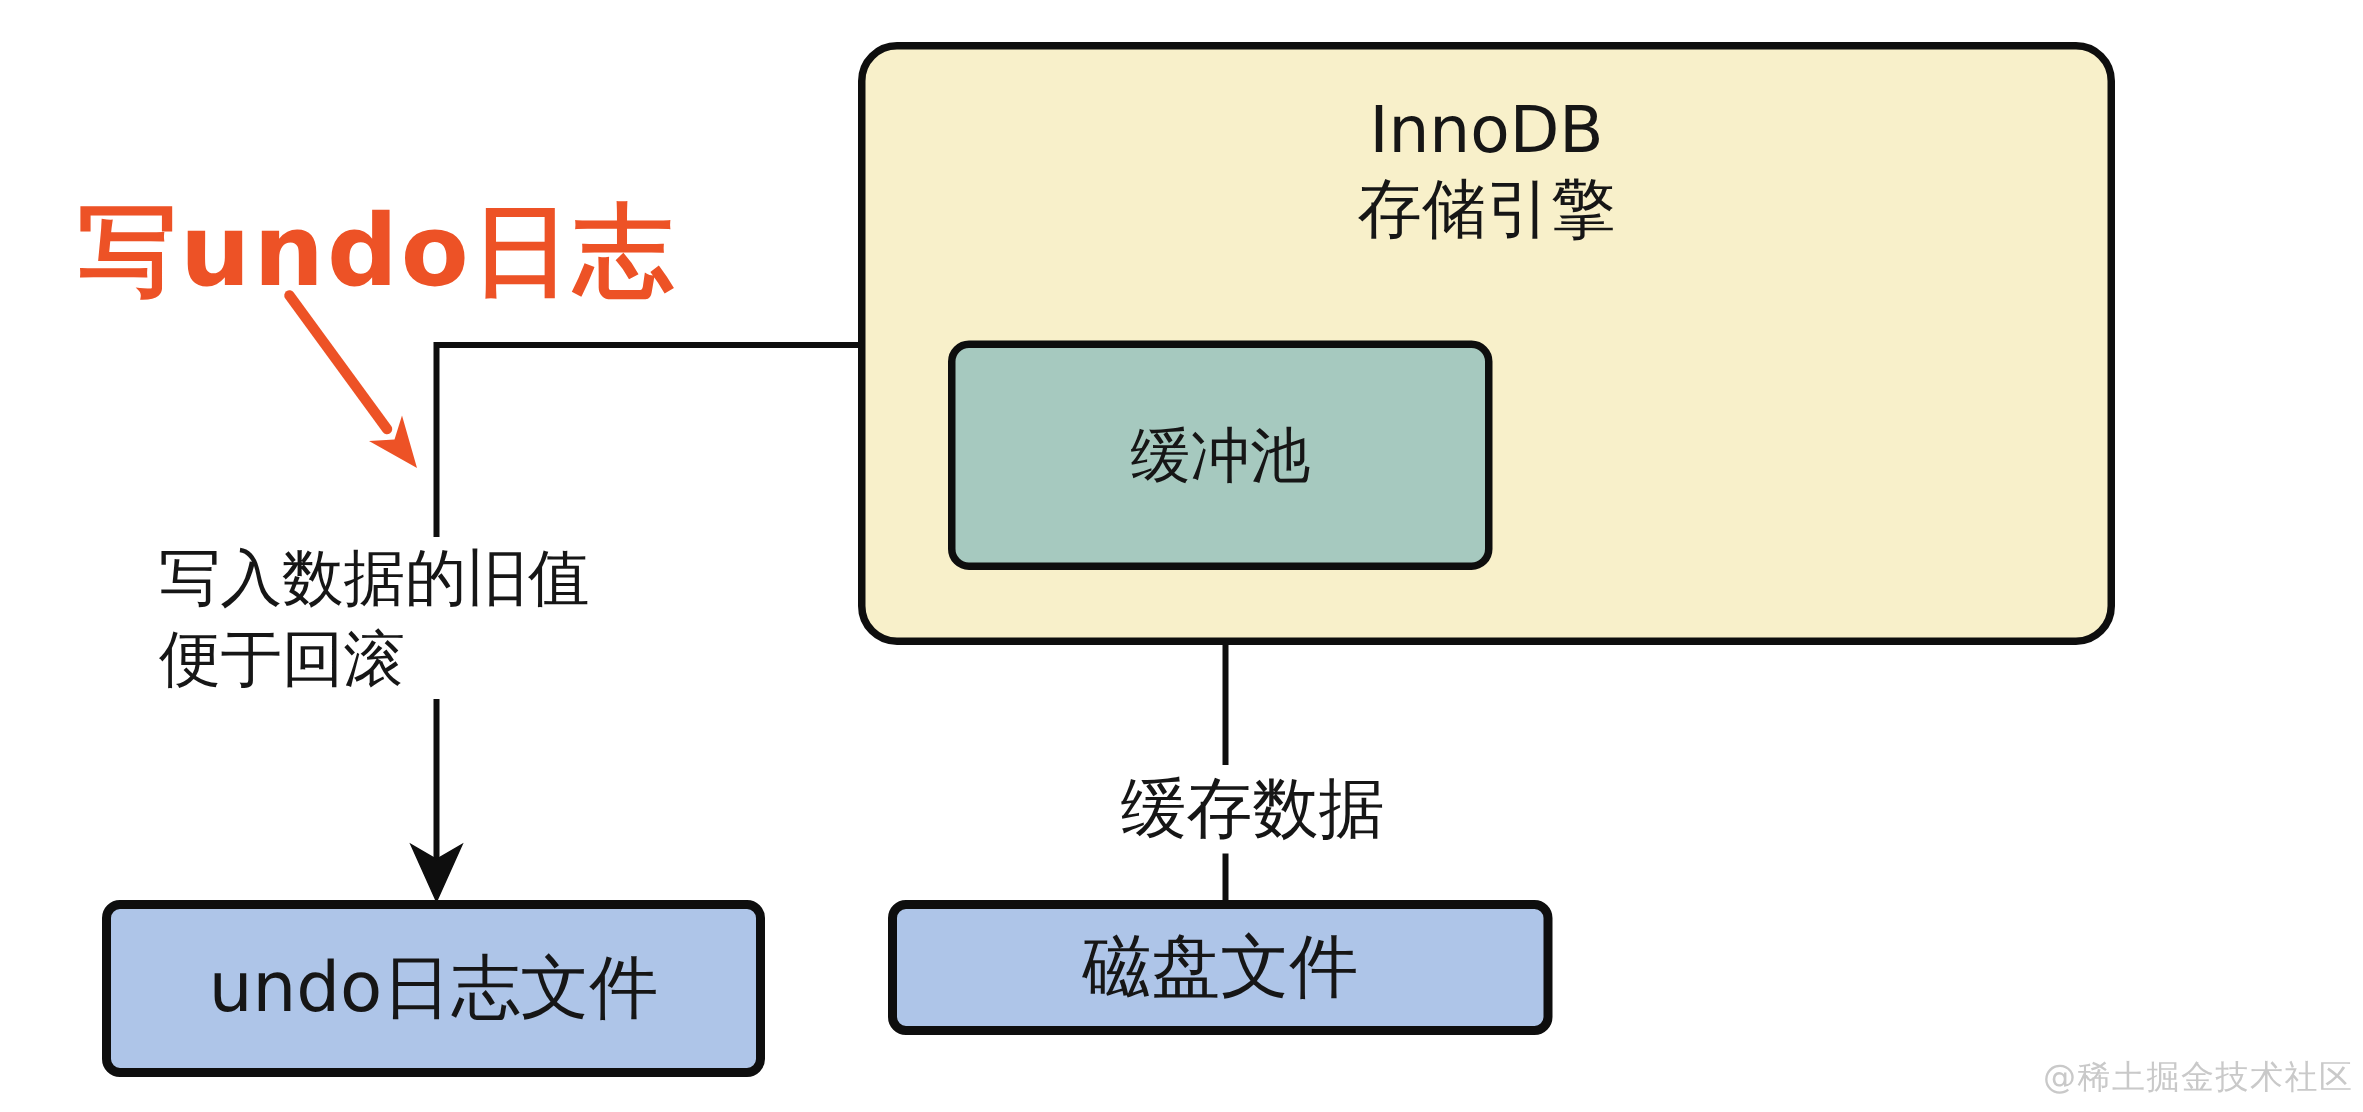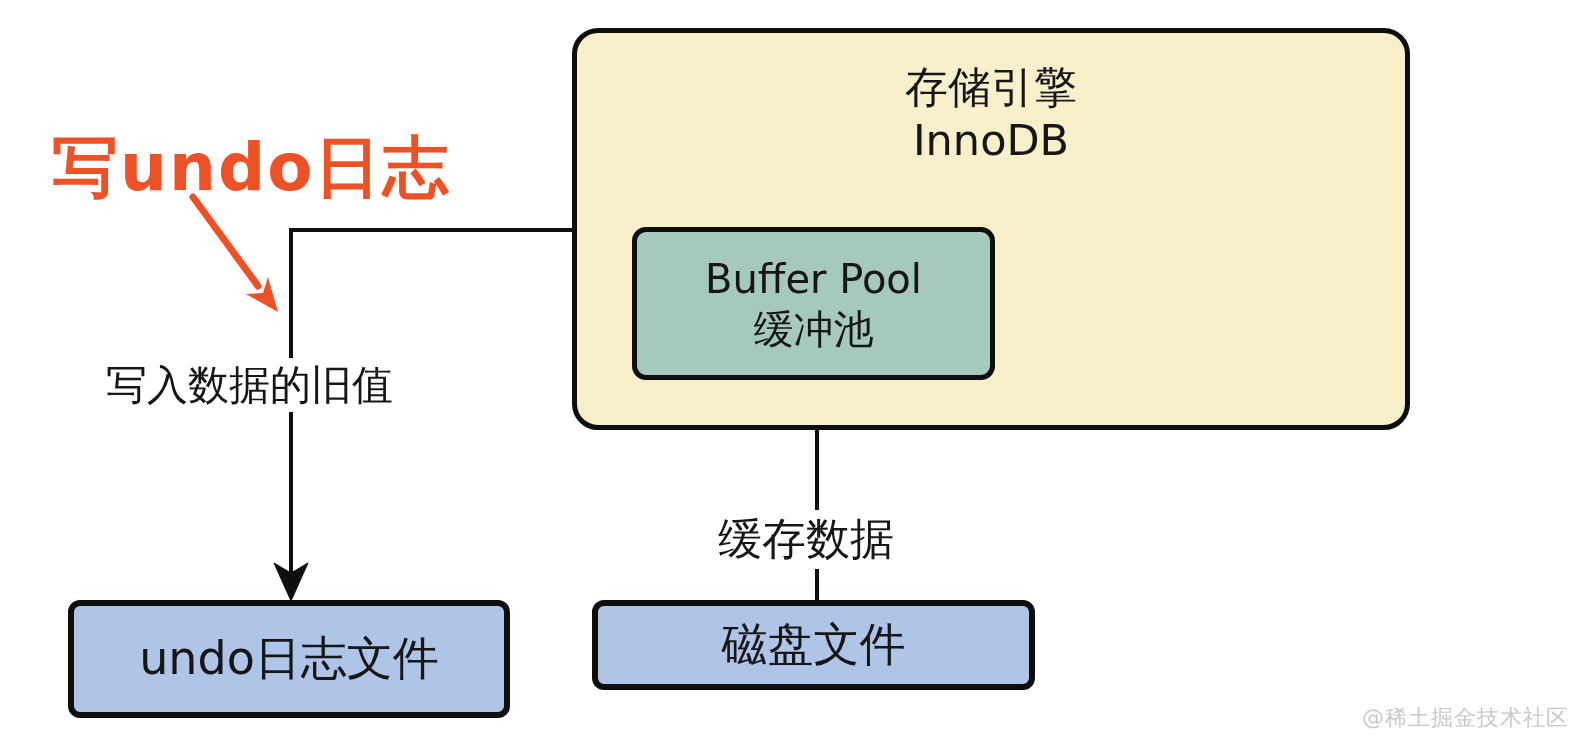--- a/index.html
+++ b/index.html
@@ -71,21 +71,21 @@
   .note{
     position:absolute;left:106px;top:358px;width:380px;
     background:#ffffff;
     font-size:41px;line-height:54px;font-weight:500;
     color:#161616;
     white-space:nowrap;
   }
   .edge-label{
     position:absolute;left:718px;top:510px;width:205px;
     background:#ffffff;
-    text-align:left;
+    text-align:right;
     font-size:44px;font-weight:500;color:#161616;
     white-space:nowrap;
   }
   .watermark{
     position:absolute;right:6px;bottom:8px;
     font-size:22px;color:var(--watermark-gray);
     letter-spacing:1px;white-space:nowrap;margin-left:21px;
   }
 </style>
 </head>
@@ -102,32 +102,32 @@
     <polygon class="black-head" points="817,384 801,421 817,411 833,421"></polygon>
 
     <line class="red-line" x1="193" y1="197" x2="258" y2="286"></line>
     <polygon class="red-head" points="278,312 246,294 263,293 268,277"></polygon>
   </svg>
 
   <div class="red-label">写undo日志</div>
 
   <div class="box innodb">
     <div class="innodb-title">
+      <div>InnoDB</div>
       <div>存储引擎</div>
-      <div>InnoDB</div>
     </div>
   </div>
 
   <div class="box buffer">
-    <div>Buffer Pool</div>
     <div>缓冲池</div>
   </div>
 
   <div class="note">
     <div>写入数据的旧值</div>
+    <div>便于回滚</div>
   </div>
 
   <div class="edge-label">缓存数据</div>
 
   <div class="box file-box undo-file">undo日志文件</div>
 
   <div class="box file-box disk-file">磁盘文件</div>
 
   <div class="watermark">@稀土掘金技术社区</div>
 

